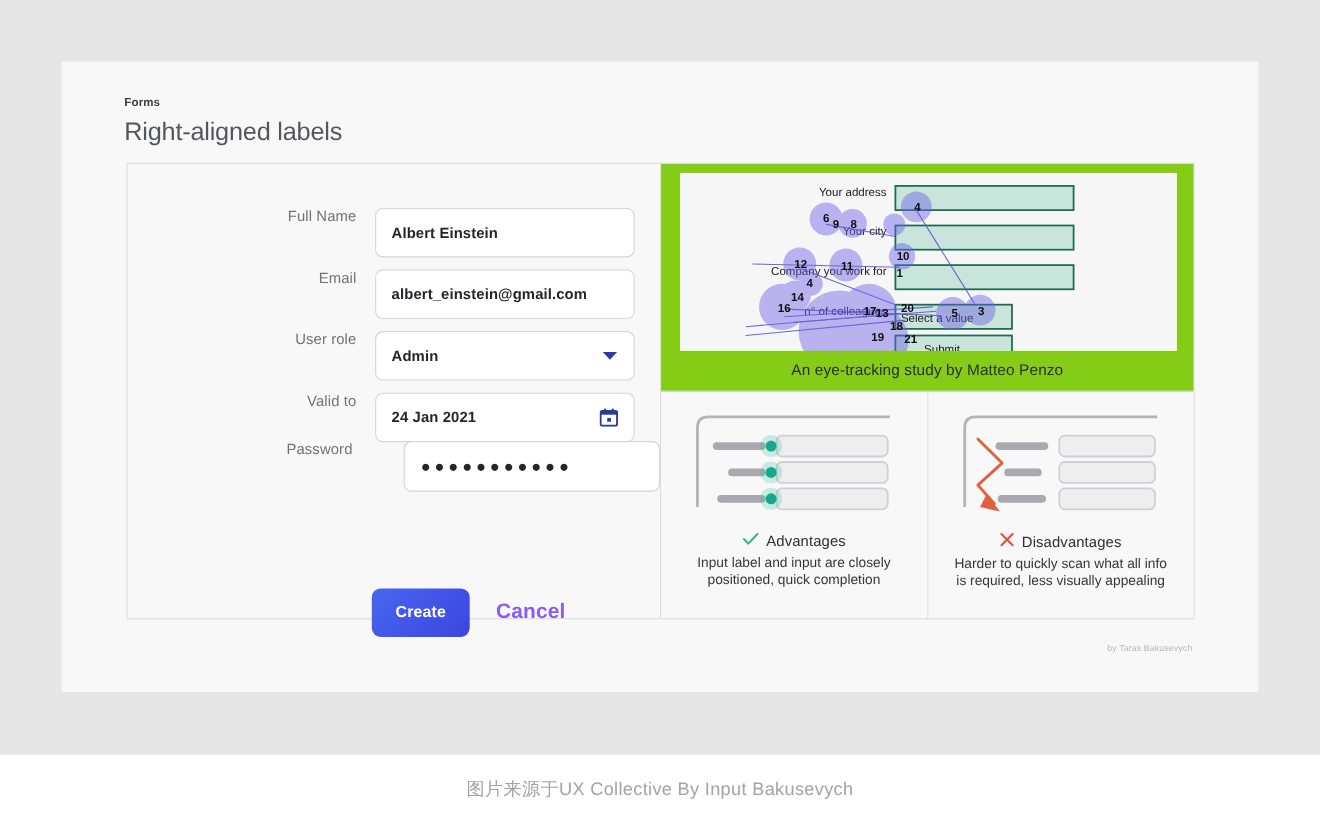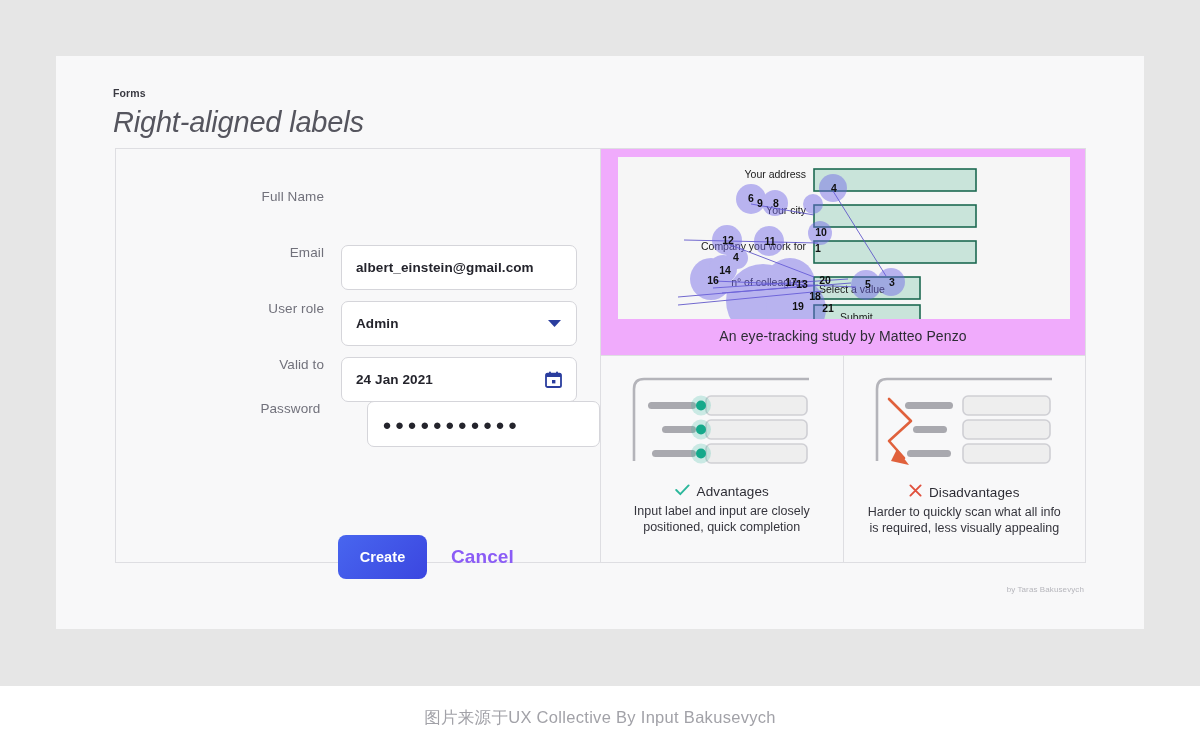--- a/index.html
+++ b/index.html
@@ -24,22 +24,22 @@
     background: #f8f8f9;
   }
 
   
   .hdr { position: absolute; left: 57px; top: 31px; }
   .hdr-eyebrow {
     font-size: 10.5px; font-weight: bold; color: #3a3a42;
     letter-spacing: .1px;
   }
   .hdr-title {
-    font-size: 29px; color: #55555e; font-weight: 400;
-    margin-top: 7px; letter-spacing: -.2px; font-style: italic;
+    font-size: 23px; color: #55555e; font-weight: 400;
+    margin-top: 7px; letter-spacing: -.2px;
   }
 
   
   .main {
     position: absolute; left: 59px; top: 92px;
     width: 971px; height: 415px;
     border: 1px solid #dedee2;
     background: #f8f8f9;
     display: flex;
   }
@@ -92,21 +92,21 @@
     background: none; border: none; cursor: pointer;
     color: #8b5cf6; font-size: 19px; font-weight: bold;
     letter-spacing: .1px;
   }
 
   
   .right-pane { flex: 1; display: flex; flex-direction: column; }
 
   .study {
     height: 207px; border-bottom: 1px solid #dedee2;
-    position: relative; background: #f0abfc;
+    position: relative; background: #84cc16;
   }
   .study-img {
     position: absolute; left: 17px; top: 8px;
     width: 452px; height: 162px;
   }
   .study-cap {
     position: absolute; left: 0; right: 0; bottom: 11px;
     text-align: center; font-size: 14px; color: #2d2d35;
     letter-spacing: .1px;
   }
@@ -156,20 +156,23 @@
       <div class="hdr-eyebrow">Forms</div>
       <div class="hdr-title">Right-aligned labels</div>
     </div>
 
     <div class="main">
 
       <div class="form-pane">
 
         <div class="field-row" style="top:40px;">
           <div class="field-label">Full Name</div>
+          <div class="field-box">
+            <span class="field-val">Albert Einstein</span>
+          </div>
         </div>
 
         <div class="field-row" style="top:96px;">
           <div class="field-label">Email</div>
           <div class="field-box">
             <span class="field-val">albert_einstein@gmail.com</span>
           </div>
         </div>
 
         <div class="field-row" style="top:152px;">

